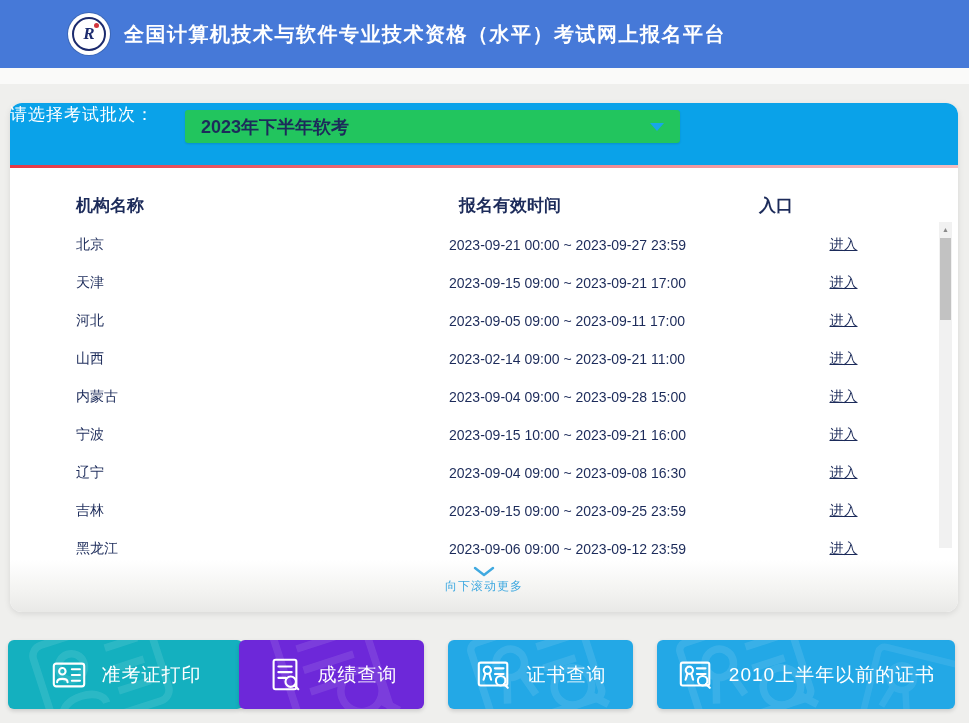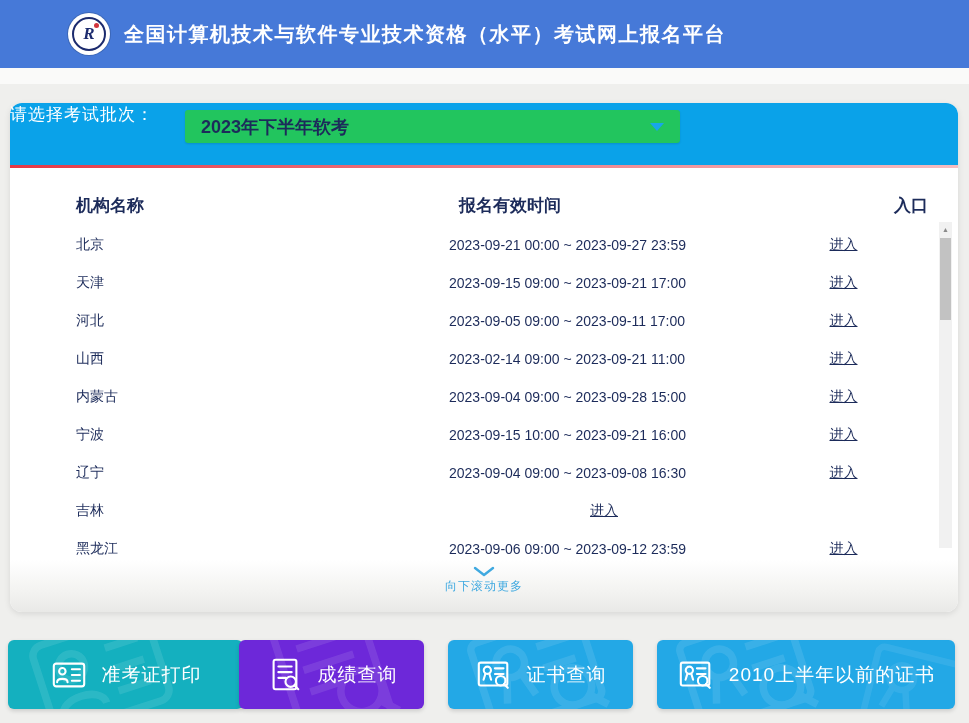--- a/index.html
+++ b/index.html
@@ -32,21 +32,21 @@
   .batch-value { color:#1c2b5a; font-size:18px; font-weight:bold; flex:1; }
   .select-caret { width:0; height:0; border-left:7px solid transparent; border-right:7px solid transparent;
                   border-top:8px solid #18a6ea; }
   .red-line { height:3px; background:linear-gradient(to right,#e63946,#f6bdc0); }
 
   
   .grid-row { display:grid; grid-template-columns:373px 310px 1fr; padding-left:66px; padding-right:30px;
               align-items:center; }
   .thead { height:58px; padding-top:16px; color:#1c2b5a; font-size:17px; font-weight:bold; }
   .thead .c2 { padding-left:10px; }
-  .thead .c3 { text-align:right; }
+  .thead .c3 { text-align:left; }
   .trow { height:38px; color:#1c2b5a; font-size:14px; }
   .trow .c2 { font-size:14px; }
   .trow .c3 { text-align:center; }
   .enter-link { color:#1c2b5a; text-decoration:underline; cursor:pointer; }
 
   
   .scroll-hint { position:absolute; left:0; bottom:0; width:100%; height:52px; text-align:center;
                  border-radius:0 0 12px 12px;
                  background:linear-gradient(180deg,#ffffff 0%,#f4f4f2 55%,#e9e9e7 100%);
                  cursor:pointer; }
@@ -134,20 +134,21 @@
       <span class="c2">2023-09-15 10:00 ~ 2023-09-21 16:00</span>
       <span class="c3"><a class="enter-link">进入</a></span>
     </div>
     <div class="grid-row trow">
       <span class="c1">辽宁</span>
       <span class="c2">2023-09-04 09:00 ~ 2023-09-08 16:30</span>
       <span class="c3"><a class="enter-link">进入</a></span>
     </div>
     <div class="grid-row trow">
       <span class="c1">吉林</span>
+      <span class="c2">2023-09-15 09:00 ~ 2023-09-25 23:59</span>
       <span class="c3"><a class="enter-link">进入</a></span>
     </div>
     <div class="grid-row trow">
       <span class="c1">黑龙江</span>
       <span class="c2">2023-09-06 09:00 ~ 2023-09-12 23:59</span>
       <span class="c3"><a class="enter-link">进入</a></span>
     </div>
   </div>
 
   <div class="scroll-hint">

